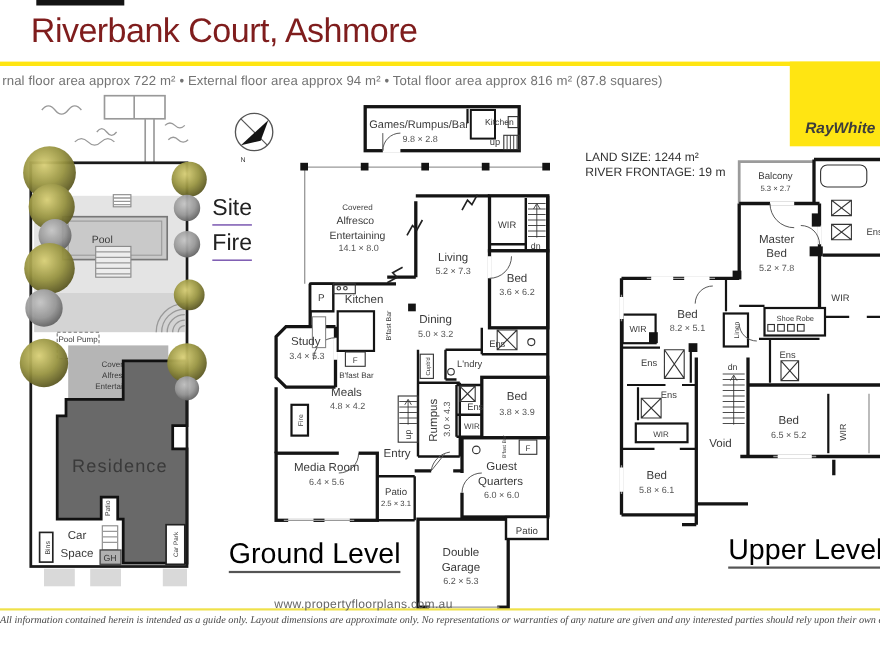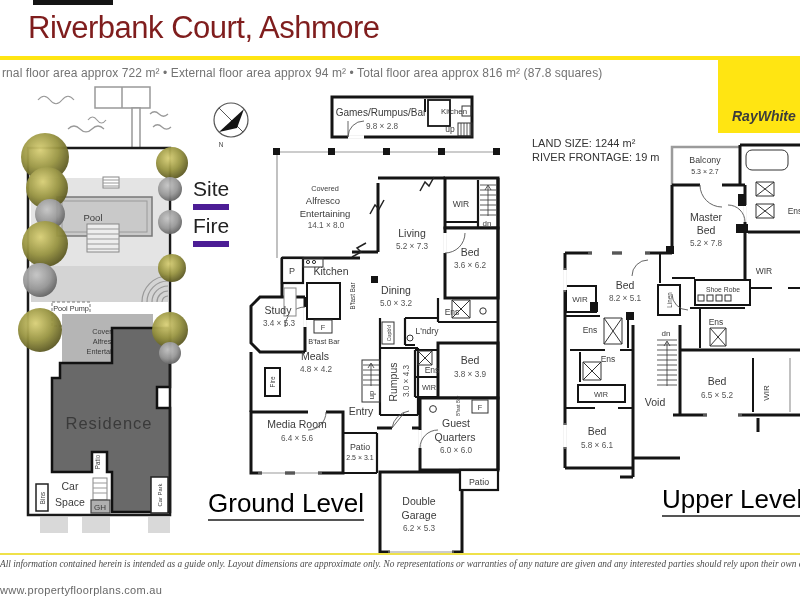--- a/index.html
+++ b/index.html
@@ -8,29 +8,29 @@
   .abs{position:absolute}
   #topbar{left:33px;top:0;width:80px;height:5px;background:#141414}
   #title{left:28px;top:10px;font-size:31px;letter-spacing:-0.5px;color:#7f1d1d;white-space:nowrap}
   #yline{left:0;top:56px;width:800px;height:4px;background:#FFE512}
   #brandblock{left:718px;top:56px;width:82px;height:77px;background:#FFE512}
   #brand{left:14px;top:52px;font-size:14px;font-weight:bold;font-style:italic;color:#3c3c3c;white-space:nowrap}
   #areas{left:2px;top:66px;font-size:12px;color:#737373;white-space:nowrap;letter-spacing:0.1px}
   .planhead{font-size:26px;color:#000000;white-space:nowrap}
   .planhead span{border-bottom:2px solid #555;padding-bottom:1px}
   #sitehead{left:193px;top:173px;font-size:21px;line-height:31px;color:#222}
-  #sitehead div{display:inline-block;border-bottom:6px solid #4c1d95;margin-right:56px}
+  #sitehead div{display:inline-block;border-bottom:1px solid #4c1d95;margin-right:56px}
   #sitehead div{display:block;width:fit-content}
   #groundhead{left:208px;top:488px}
   #upperhead{left:662px;top:484px}
   #landinfo{left:532px;top:137px;font-size:11px;line-height:13.5px;color:#333;white-space:nowrap}
   #footline{left:0;top:553px;width:800px;height:2px;background:#efe14a}
   #disclaimer{left:0;top:559px;width:800px;text-align:center;white-space:nowrap;
               font-family:"Liberation Serif",serif;font-style:italic;font-size:9.3px;color:#4a4a4a}
-  #website{left:0;top:584px;width:661px;text-align:left;font-size:11px;color:#666;letter-spacing:0.3px}
+  #website{left:0;top:544px;width:661px;text-align:center;font-size:11px;color:#666;letter-spacing:0.3px}
   svg{position:absolute;left:0;top:0}
   svg text{font-family:"Liberation Sans",sans-serif;fill:#3a3a3a;text-anchor:middle}
   .rn{font-size:10.5px}
   .rd{font-size:8.2px;fill:#555}
   .sm{font-size:8.5px}
   .t7{font-size:7.3px}
   .t6{font-size:6.3px}
   .wall{stroke:#141414;fill:none}
   .thin{stroke:#999;fill:none;stroke-width:1.2}
   .gap{stroke:#fff;fill:none;stroke-width:3.8}

